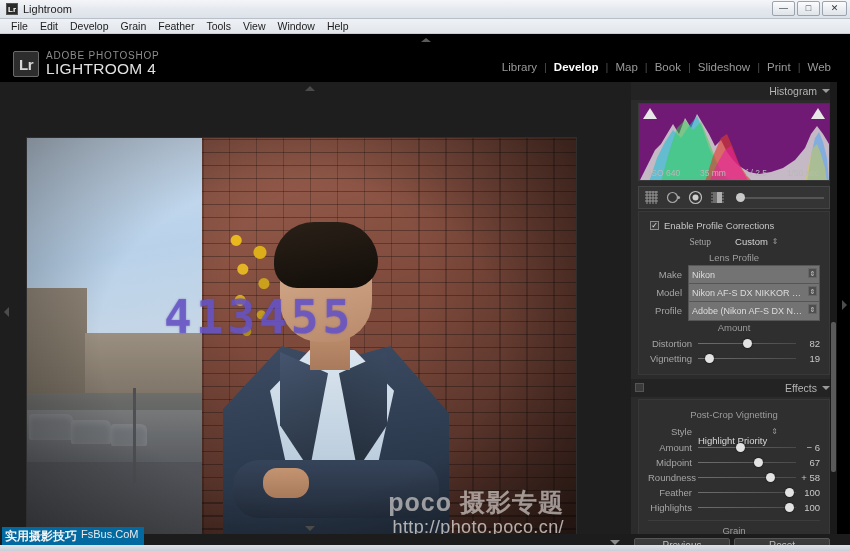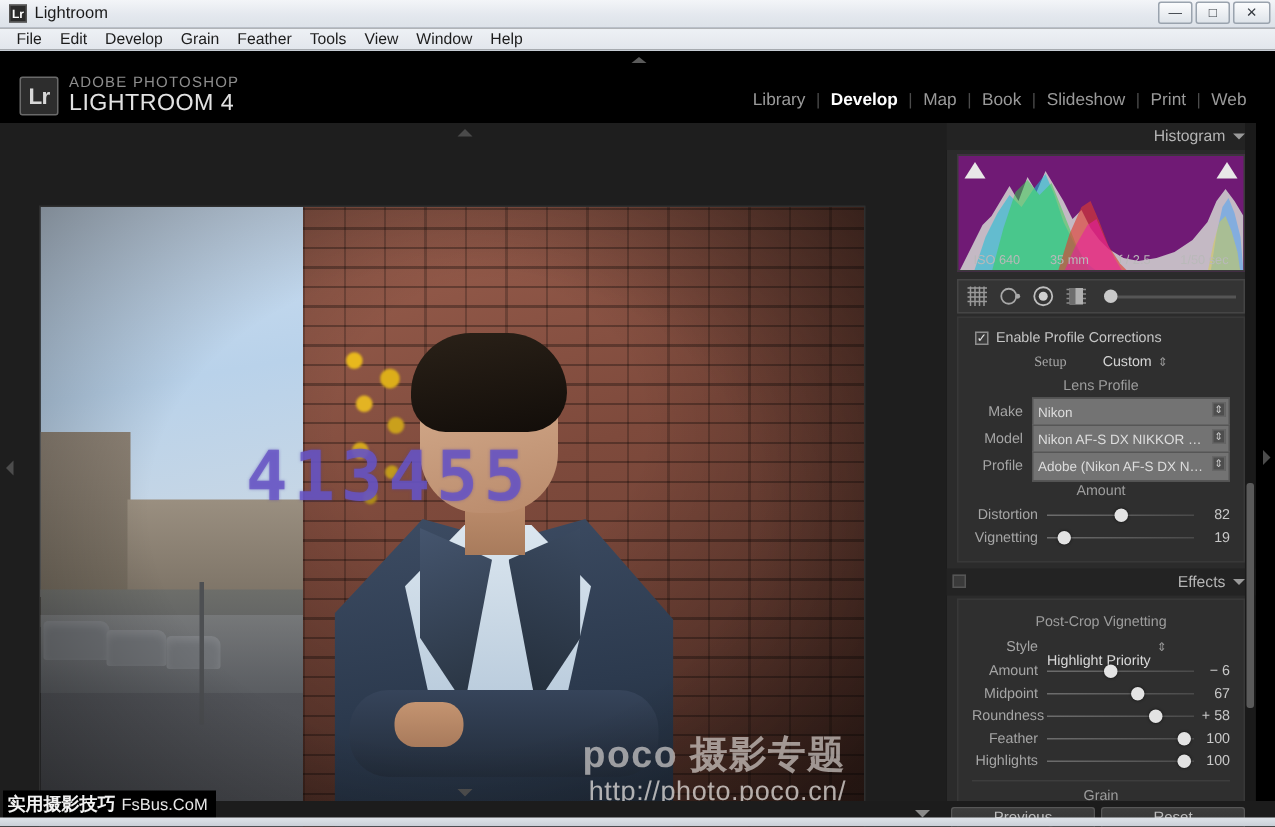--- a/index.html
+++ b/index.html
@@ -363,22 +363,22 @@
     display:flex; gap:4px;
   }
   .pr-btn {
     flex:1; background:linear-gradient(180deg,#3d3d3d,#333);
     border:1px solid #565656; border-radius:2px;
     font-size:10px; color:#bdbdbd; text-align:center; line-height:14px;
   }
 
   .watermark {
     position:absolute; left:2px; top:527px;
-    background:#000000; padding:1px 6px 1px 3px;
-    display:flex; align-items:center; gap:4px;
+    background:#0369a1; padding:1px 6px 1px 3px;
+    display:flex; gap:4px;
   }
   .wm-cn { font-size:12px; color:#f2f2f2; font-weight:bold; }
   .wm-en { font-size:11px; color:#e8e8e8; }
   .os-bottom {
     position:absolute; left:0; top:545px; width:850px; height:6px;
     background:linear-gradient(180deg,#dfe4ea,#c9cfd7);
   }
 </style>
 </head>
 <body>

